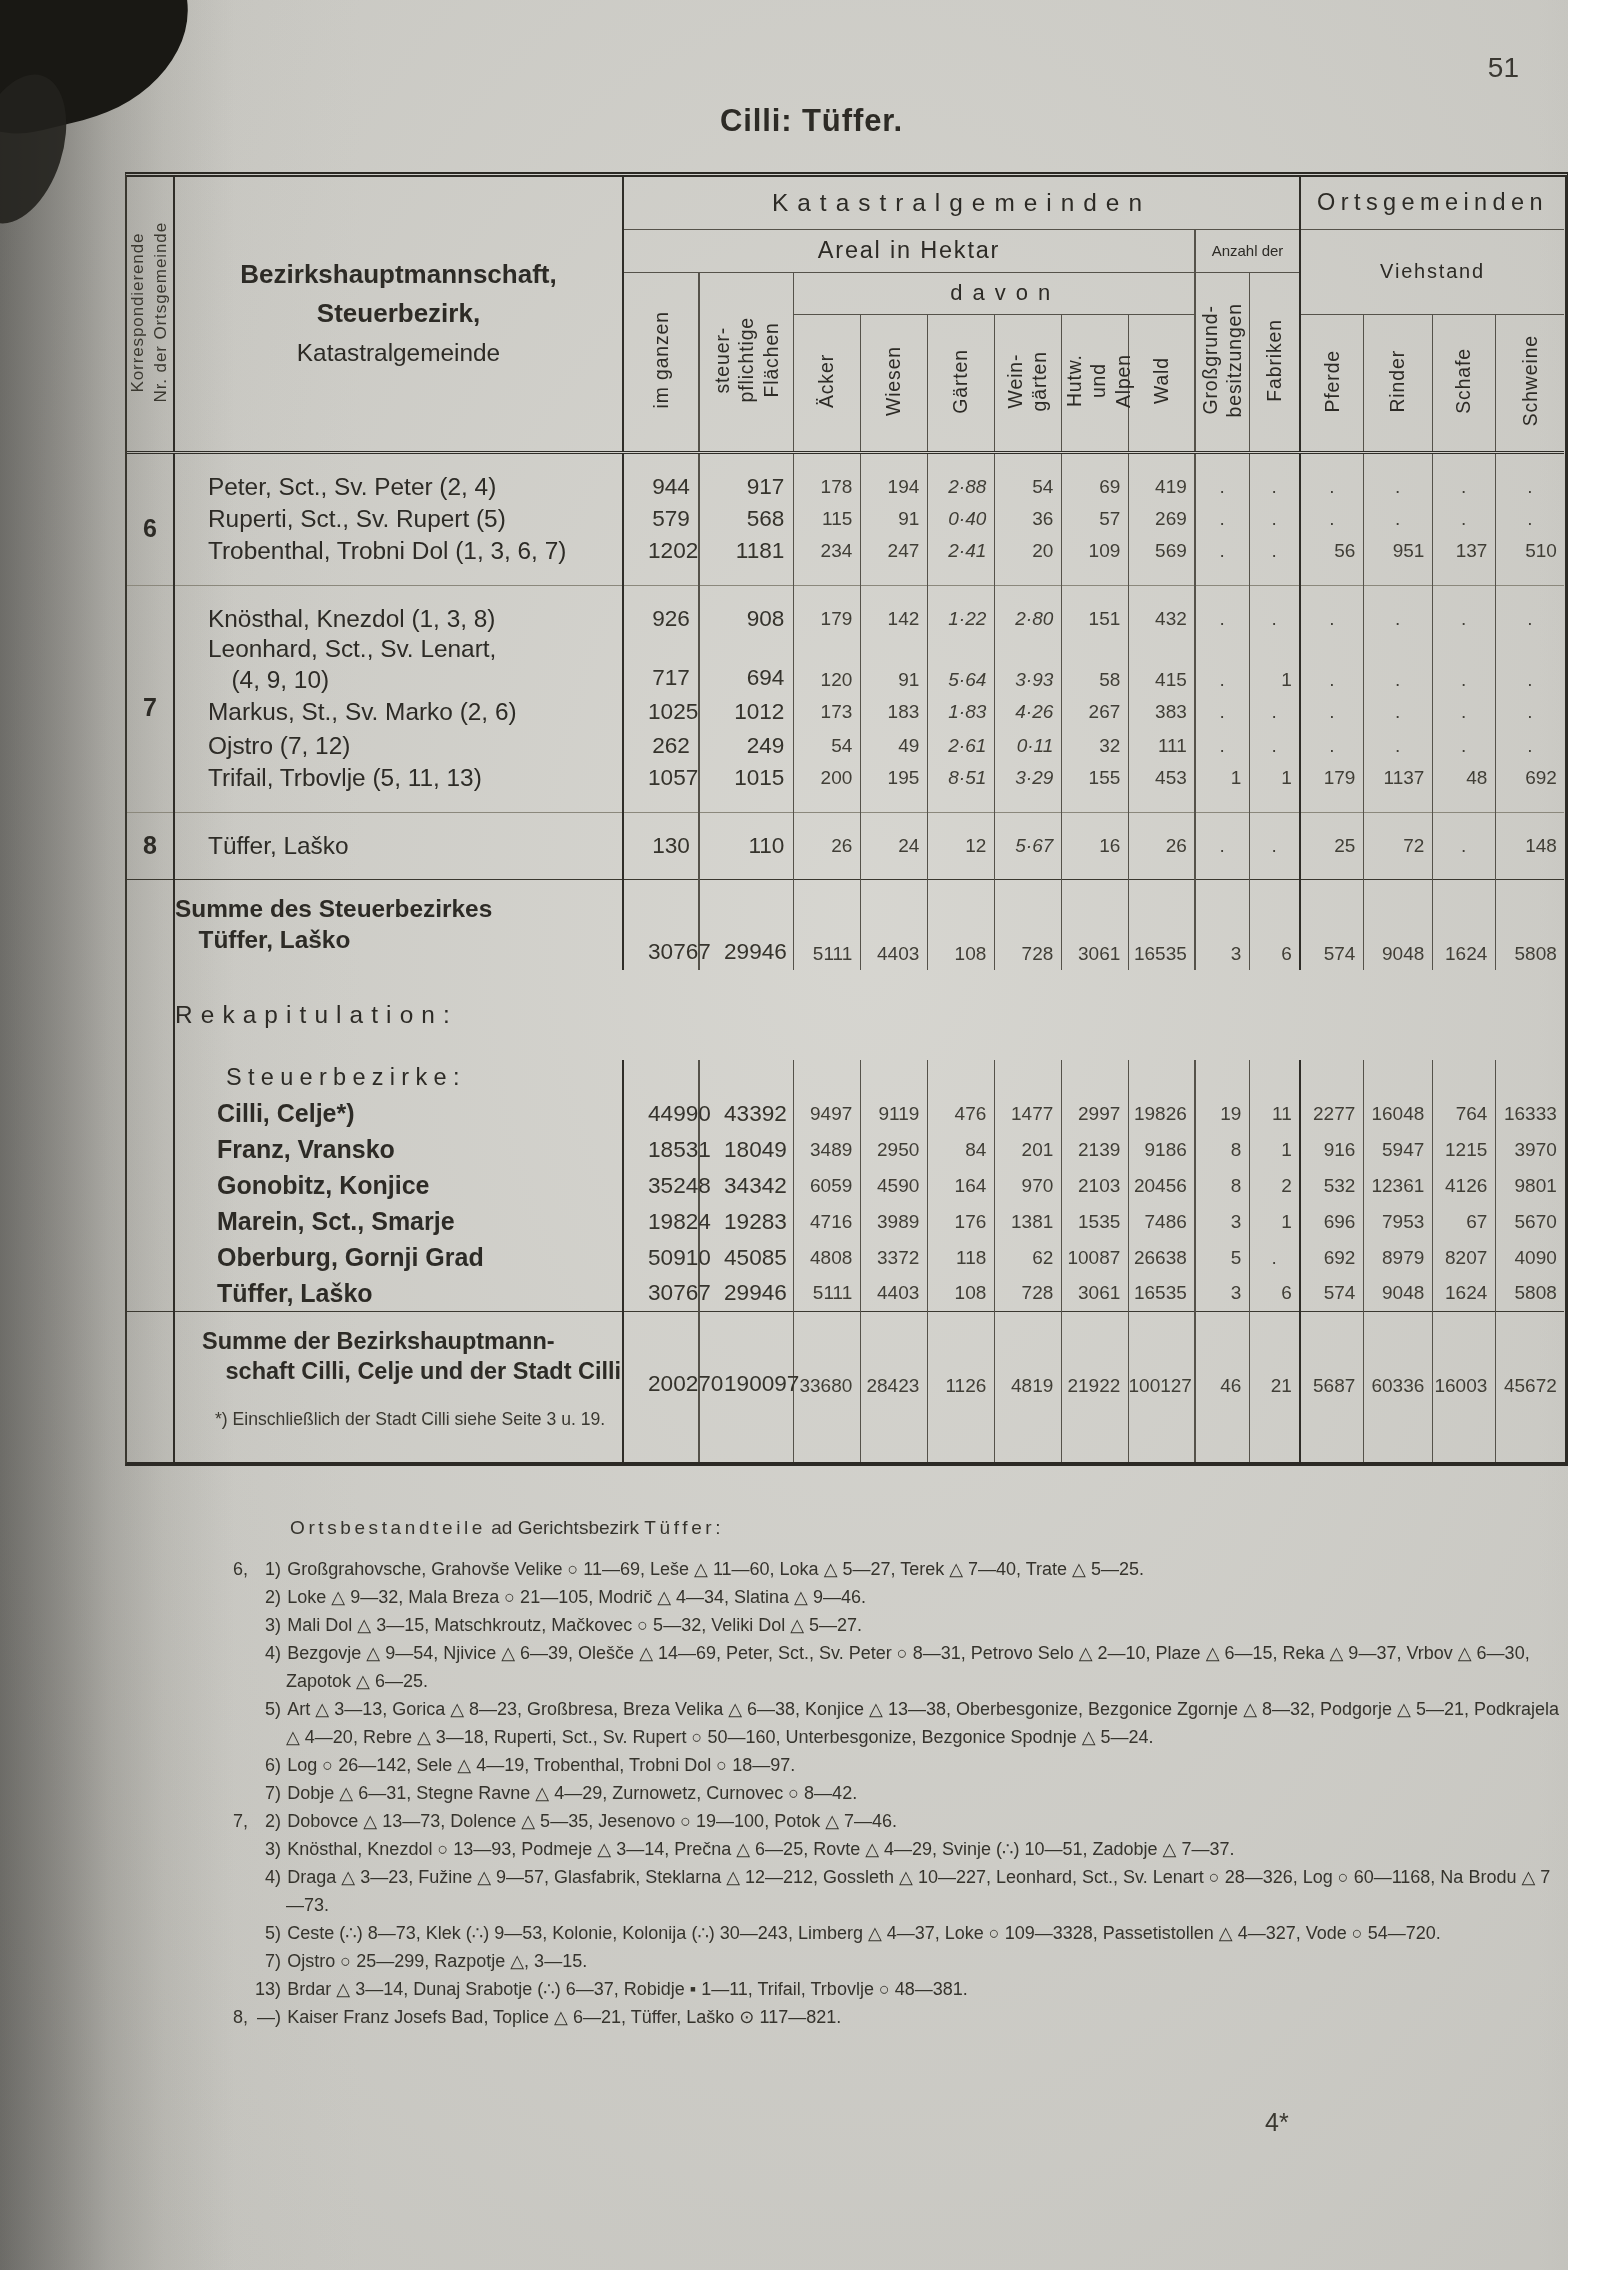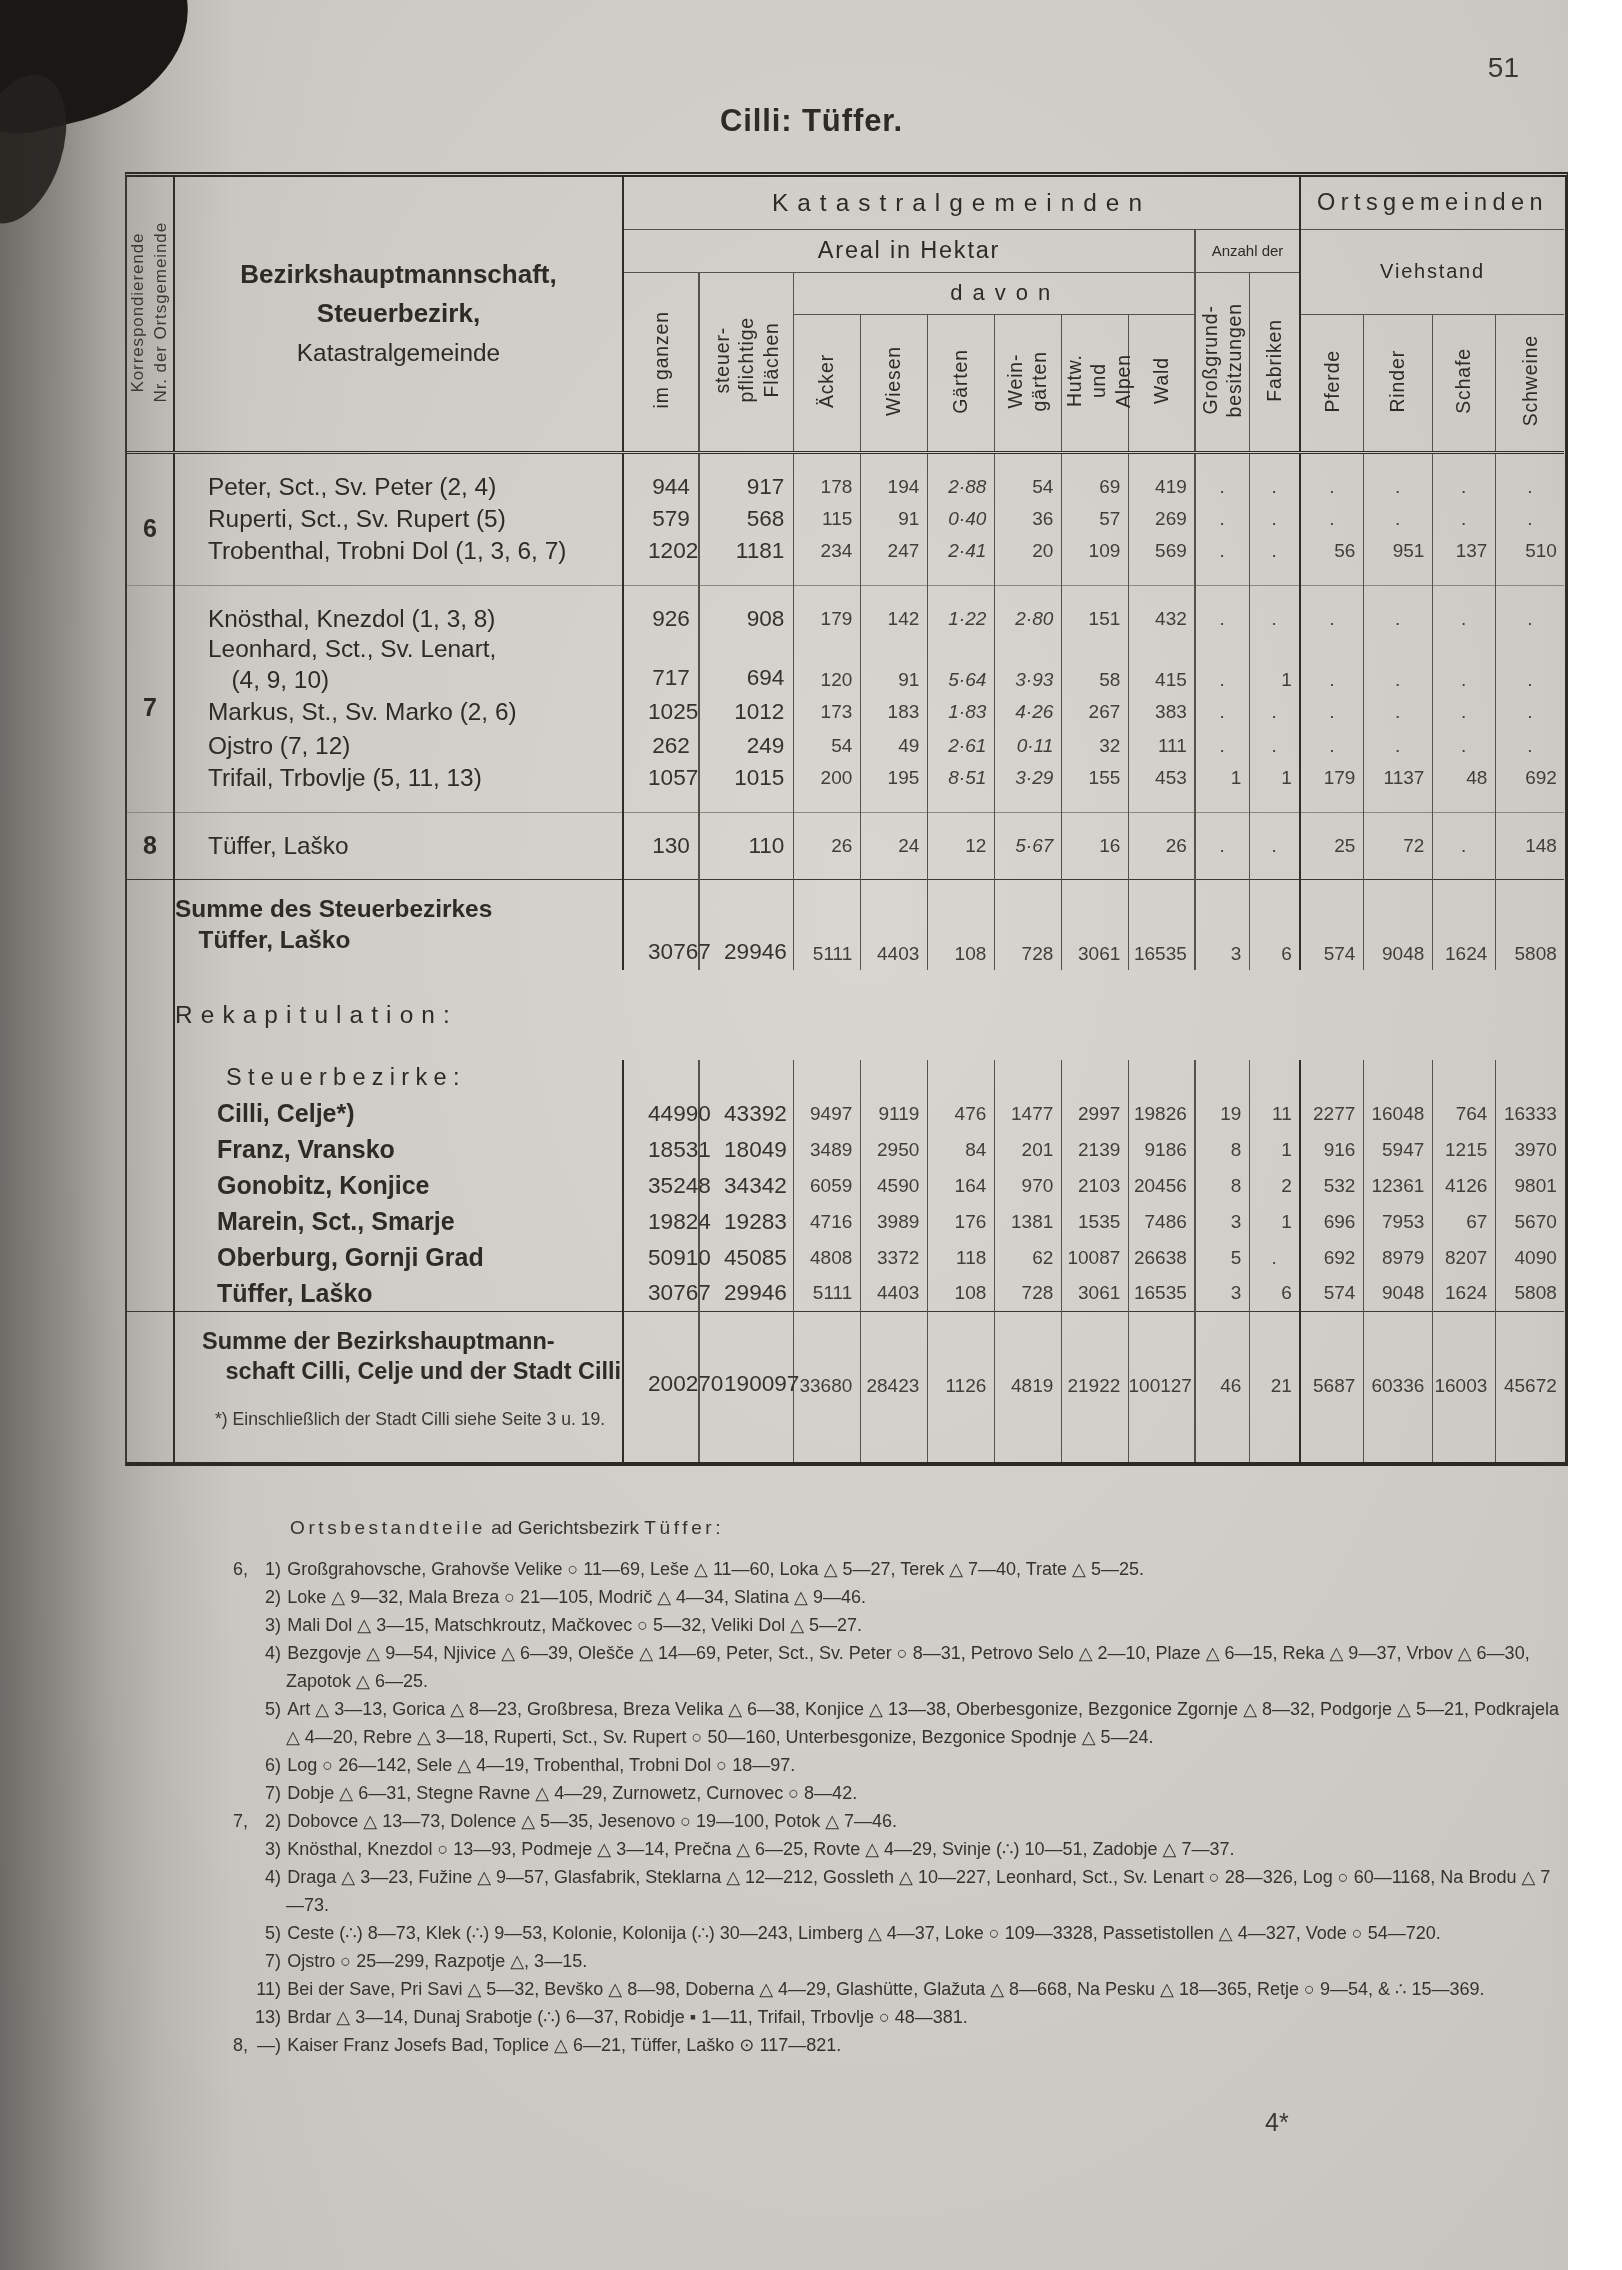--- a/index.html
+++ b/index.html
@@ -577,21 +577,20 @@
           <div class="fn"><span class="fn-g"></span><span class="fn-n">3)</span><span class="fn-t">Mali Dol △ 3—15, Matschkroutz, Mačkovec ○ 5—32, Veliki Dol △ 5—27.</span></div>
           <div class="fn"><span class="fn-g"></span><span class="fn-n">4)</span><span class="fn-t">Bezgovje △ 9—54, Njivice △ 6—39, Olešče △ 14—69, Peter, Sct., Sv. Peter ○ 8—31, Petrovo Selo △ 2—10, Plaze △ 6—15, Reka △ 9—37, Vrbov △ 6—30, Zapotok △ 6—25.</span></div>
           <div class="fn"><span class="fn-g"></span><span class="fn-n">5)</span><span class="fn-t">Art △ 3—13, Gorica △ 8—23, Großbresa, Breza Velika △ 6—38, Konjice △ 13—38, Oberbesgonize, Bezgonice Zgornje △ 8—32, Podgorje △ 5—21, Podkrajela △ 4—20, Rebre △ 3—18, Ruperti, Sct., Sv. Rupert ○ 50—160, Unterbesgonize, Bezgonice Spodnje △ 5—24.</span></div>
           <div class="fn"><span class="fn-g"></span><span class="fn-n">6)</span><span class="fn-t">Log ○ 26—142, Sele △ 4—19, Trobenthal, Trobni Dol ○ 18—97.</span></div>
           <div class="fn"><span class="fn-g"></span><span class="fn-n">7)</span><span class="fn-t">Dobje △ 6—31, Stegne Ravne △ 4—29, Zurnowetz, Curnovec ○ 8—42.</span></div>
           <div class="fn"><span class="fn-g">7,</span><span class="fn-n">2)</span><span class="fn-t">Dobovce △ 13—73, Dolence △ 5—35, Jesenovo ○ 19—100, Potok △ 7—46.</span></div>
           <div class="fn"><span class="fn-g"></span><span class="fn-n">3)</span><span class="fn-t">Knösthal, Knezdol ○ 13—93, Podmeje △ 3—14, Prečna △ 6—25, Rovte △ 4—29, Svinje (∴) 10—51, Zadobje △ 7—37.</span></div>
           <div class="fn"><span class="fn-g"></span><span class="fn-n">4)</span><span class="fn-t">Draga △ 3—23, Fužine △ 9—57, Glasfabrik, Steklarna △ 12—212, Gossleth △ 10—227, Leonhard, Sct., Sv. Lenart ○ 28—326, Log ○ 60—1168, Na Brodu △ 7—73.</span></div>
           <div class="fn"><span class="fn-g"></span><span class="fn-n">5)</span><span class="fn-t">Ceste (∴) 8—73, Klek (∴) 9—53, Kolonie, Kolonija (∴) 30—243, Limberg △ 4—37, Loke ○ 109—3328, Passetistollen △ 4—327, Vode ○ 54—720.</span></div>
           <div class="fn"><span class="fn-g"></span><span class="fn-n">7)</span><span class="fn-t">Ojstro ○ 25—299, Razpotje △, 3—15.</span></div>
-          <div class="fn"><span class="fn-g"></span><span class="fn-n">11)</span><span class="fn-t">Bei der Save, Pri Savi △ 5—32, Bevško △ 8—98, Doberna △ 4—29, Glashütte, Glažuta △ 8—668, Na Pesku △ 18—365, Retje ○ 9—54, &amp; ∴ 15—369.</span></div>
           <div class="fn"><span class="fn-g"></span><span class="fn-n">13)</span><span class="fn-t">Brdar △ 3—14, Dunaj Srabotje (∴) 6—37, Robidje ▪ 1—11, Trifail, Trbovlje ○ 48—381.</span></div>
           <div class="fn"><span class="fn-g">8,</span><span class="fn-n">—)</span><span class="fn-t">Kaiser Franz Josefs Bad, Toplice △ 6—21, Tüffer, Laško ⊙ 117—821.</span></div>
         </div>
     </div>
   </div>
 
   <div class="sig-mark">4*</div>
 </div>
 
 

